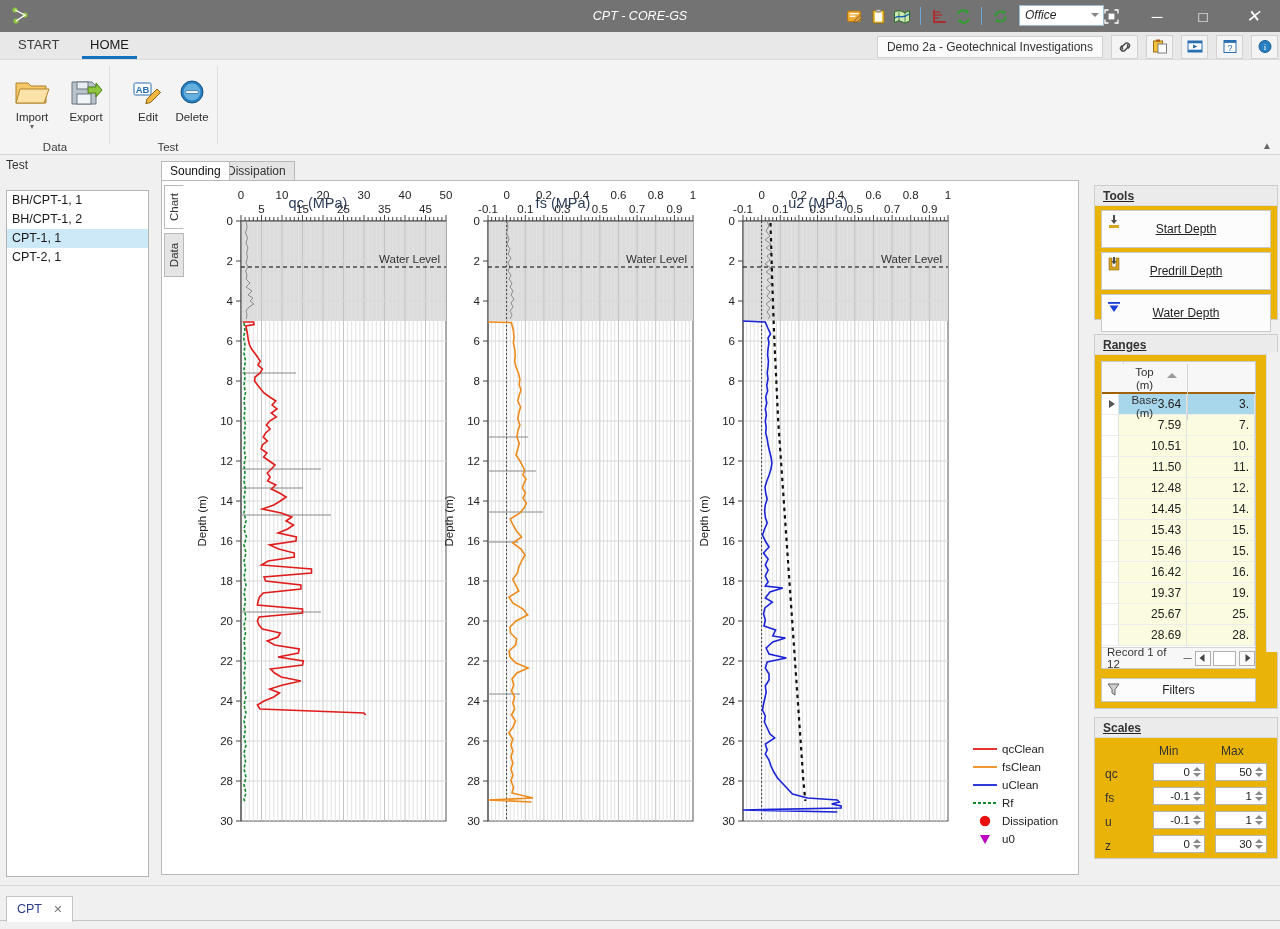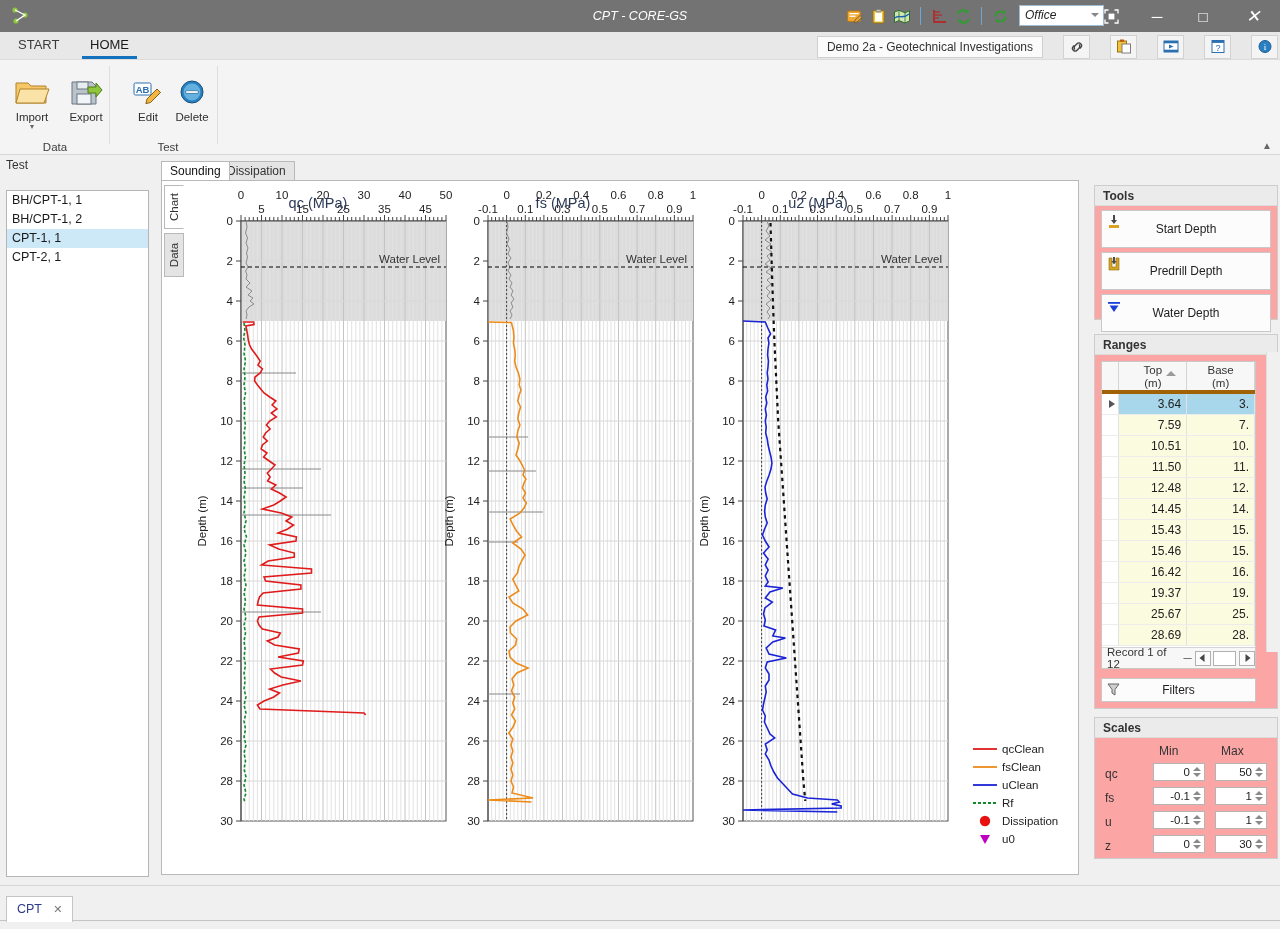--- a/index.html
+++ b/index.html
@@ -48,21 +48,21 @@
     position:absolute; left:0; top:32px; width:1280px; height:28px;
     background:#e8e8e8; border-bottom:1px solid #dcdcdc;
   }
   .rtab {
     position:absolute; top:3px; height:24px; line-height:20px; font-size:13px;
     color:#3b3b3b; padding:0 8px; cursor:pointer;
   }
   .rtab.start { left:10px; }
   .rtab.home  { left:82px; color:#1a1a1a; border-bottom:3px solid #1471bd; }
 
-  .topright-bar { position:absolute; right:2px; top:33px; height:27px; display:flex; align-items:center; gap:20px; }
+  .topright-bar { position:absolute; right:2px; top:33px; height:27px; display:flex; align-items:center; gap:8px; }
   .demo-box {
     height:22px; line-height:20px; padding:0 9px; background:#fbfbfb;
     border:1px solid #cfcfcf; font-size:12px; color:#333; cursor:pointer;
   }
   .tr-btn {
     width:27px; height:24px; background:#f4f4f4; border:1px solid #d2d2d2;
     display:flex;align-items:center;justify-content:center; cursor:pointer;
   }
 
   
@@ -126,40 +126,40 @@
   .plots { position:absolute; left:26px; top:4px; right:4px; bottom:4px; }
   .track-title {
     position:absolute; top:10px; text-align:center; font-size:14.5px; color:#2c3a55;
     width:260px;
   }
   .legend { position:absolute; right:6px; bottom:22px; width:96px; }
   .leg-row { height:18px; display:flex; align-items:center; font-size:11.5px; color:#222; }
   .leg-swatch { width:26px; height:12px; margin-right:4px; display:flex; align-items:center; justify-content:center; }
 
   
-  .rpanel { position:absolute; right:2px; background:#fca5a5; border:1px solid #cdcdcd; }
+  .rpanel { position:absolute; right:2px; background:#eab308; border:1px solid #cdcdcd;text-decoration:underline; }
   .rpanel .phead {
     height:20px; line-height:20px; padding-left:8px; font-size:12px; font-weight:bold;
     color:#333; background:#ebebeb; border-bottom:1px solid #dcdcdc;
   }
   .tools-panel { top:185px; width:184px; height:135px; }
   .tool-btn {
     position:relative; margin:4px 6px 0 6px; height:38px; background:#fcfcfc;
     border:1px solid #c8c8c8; font-size:12px; color:#222; cursor:pointer;
     display:flex; align-items:center; justify-content:center;
   }
   .tool-btn .ticon { position:absolute; left:3px; top:2px; width:18px; height:17px;
     display:flex;align-items:center;justify-content:center; }
 
   .ranges-panel { top:334px; width:184px; height:375px; }
   .grid-wrap {
     position:absolute; left:6px; top:26px; width:155px; height:308px;
     background:#fff; border:1px solid #c8c8c8; overflow:hidden;
   }
-  .grid-head { display:flex; height:32px; background:#f7f7f7; border-bottom:4px solid #a16207; }
+  .grid-head { display:flex; height:32px; background:#f7f7f7; border-bottom:2px solid #a16207;flex-direction:column; }
   .gh-cell {
     position:relative; border-right:1px solid #d4d4d4; font-size:11.5px; color:#333;
     text-align:center; padding-top:2px; line-height:13px;
   }
   .gh-ind { width:22px; }
   .gh-col { width:86px; }
   .gh-sort { position:absolute; right:10px; top:9px; width:0;height:0;
     border-left:5px solid transparent;border-right:5px solid transparent;border-bottom:5px solid #9a9a9a; }
   .grid-row { display:flex; height:21px; border-bottom:1px solid #ececec; }
   .gr-ind { width:22px; border-right:1px solid #e2e2e2; position:relative; }

